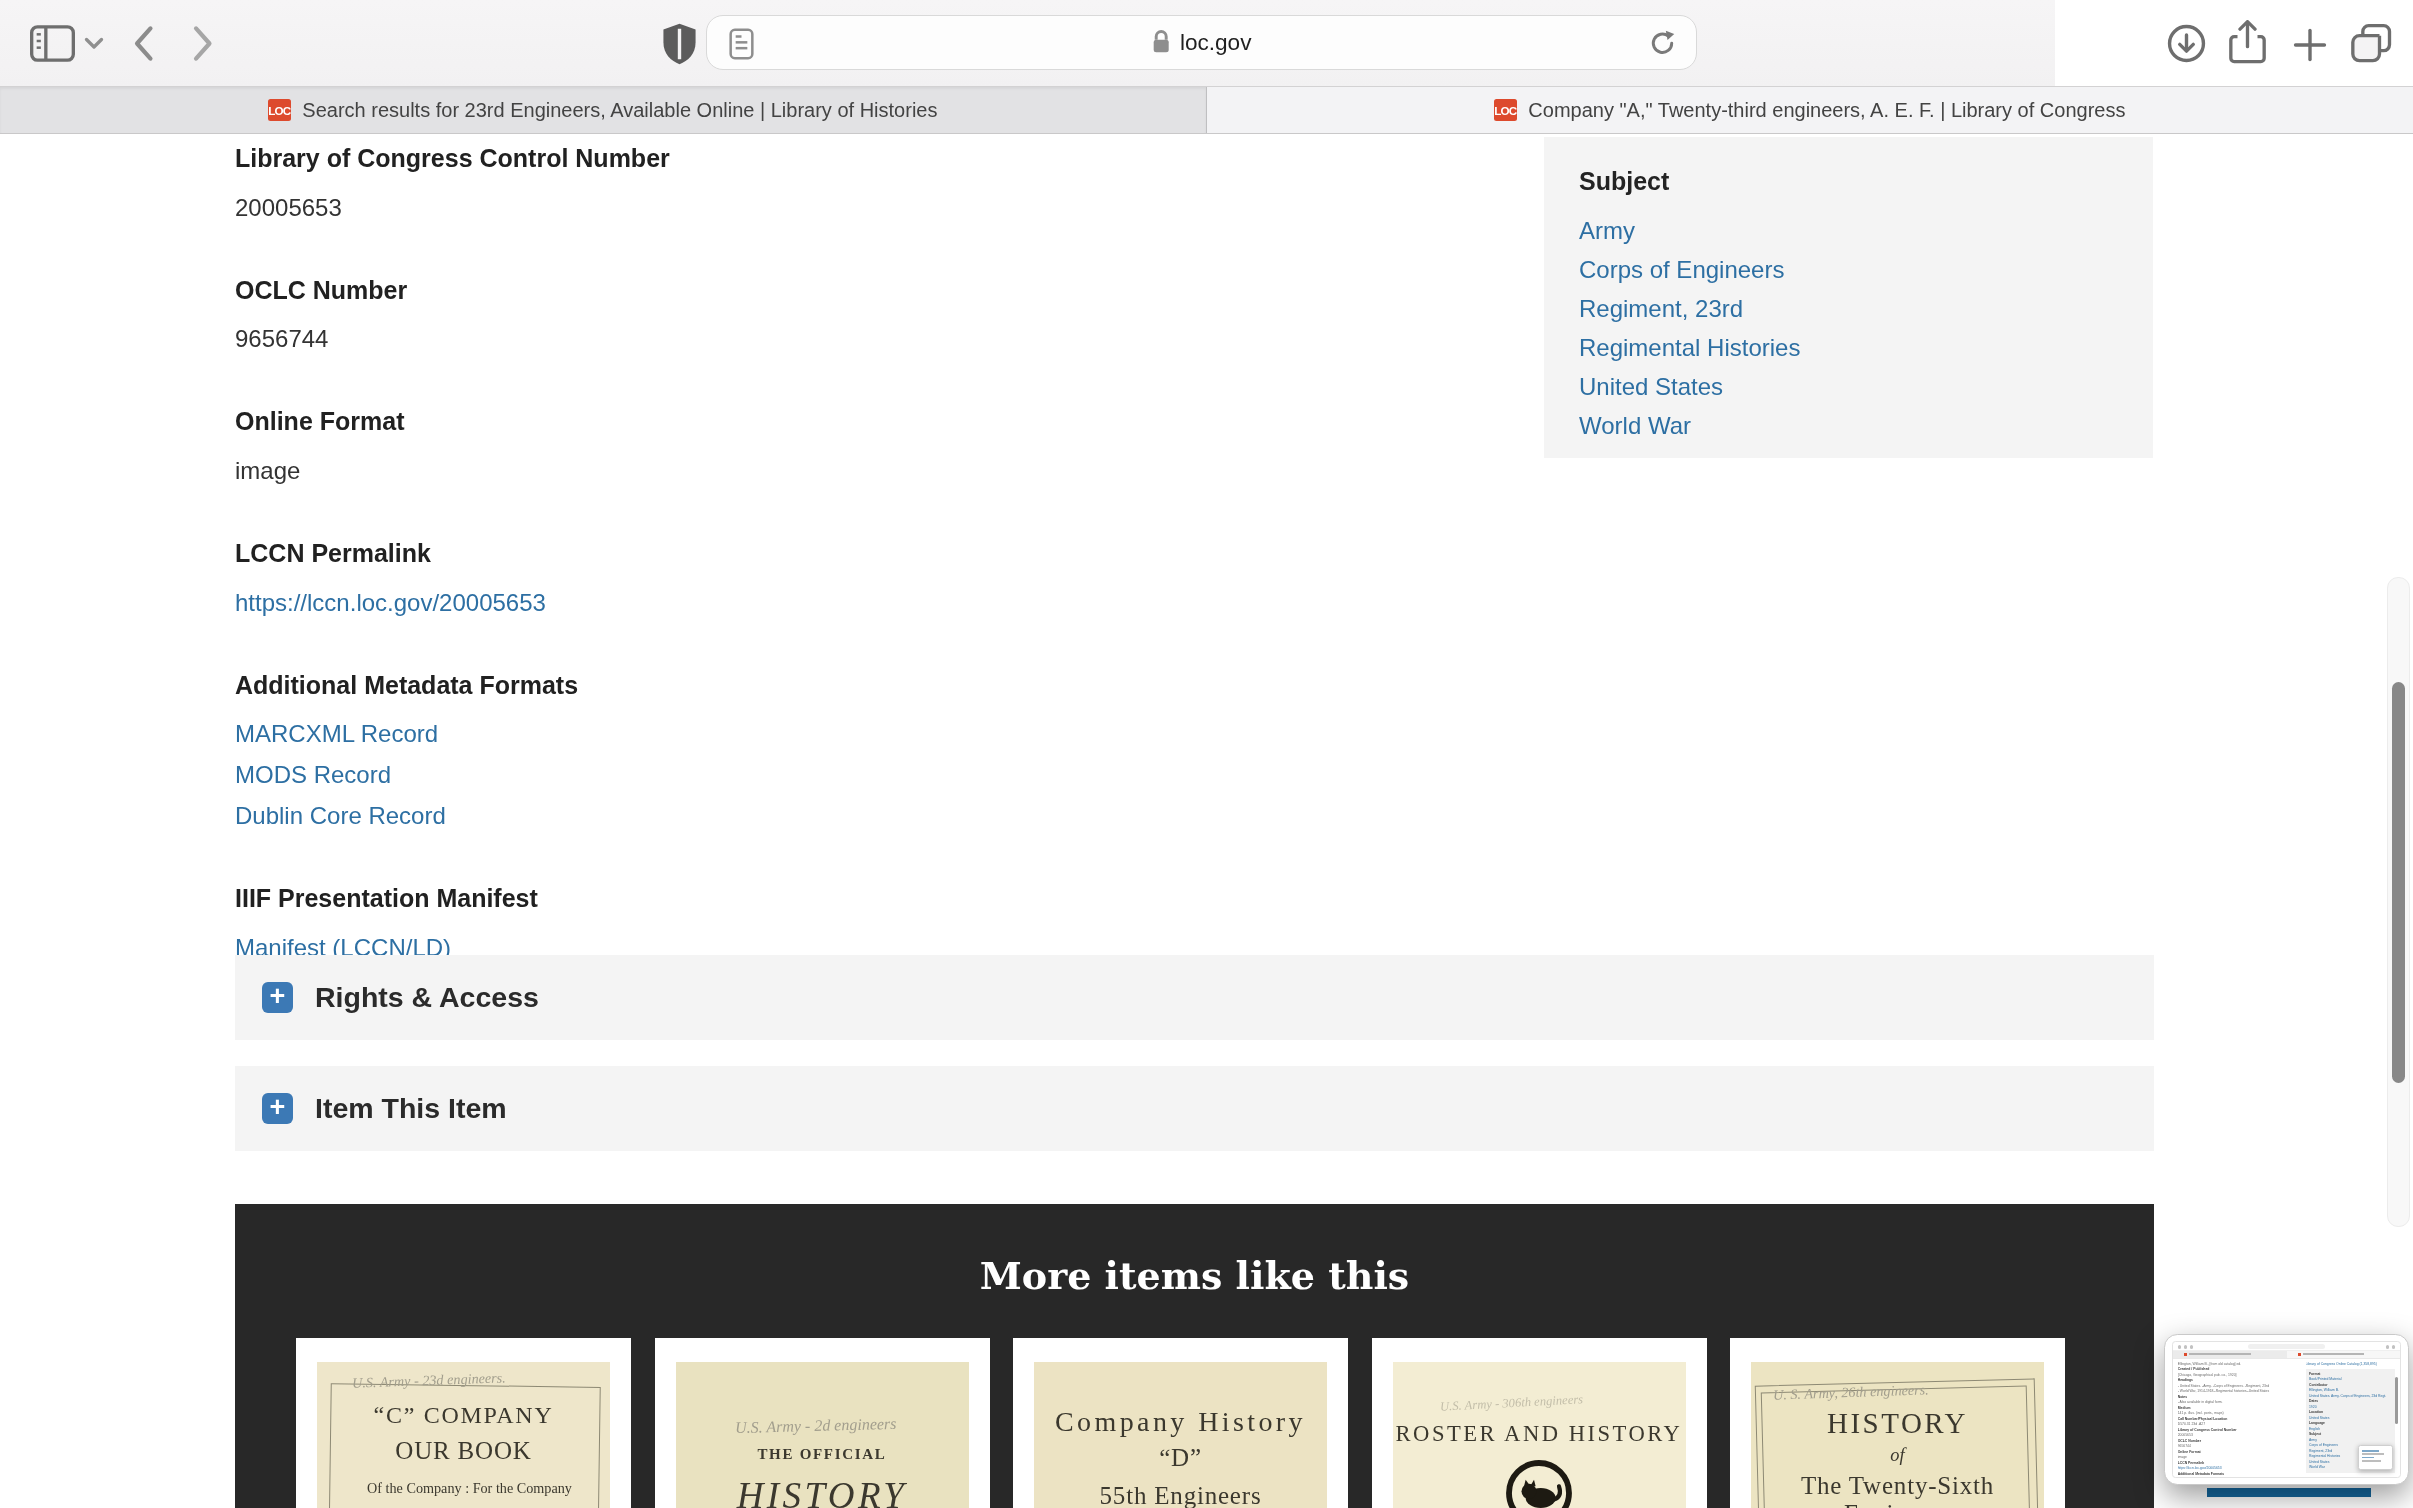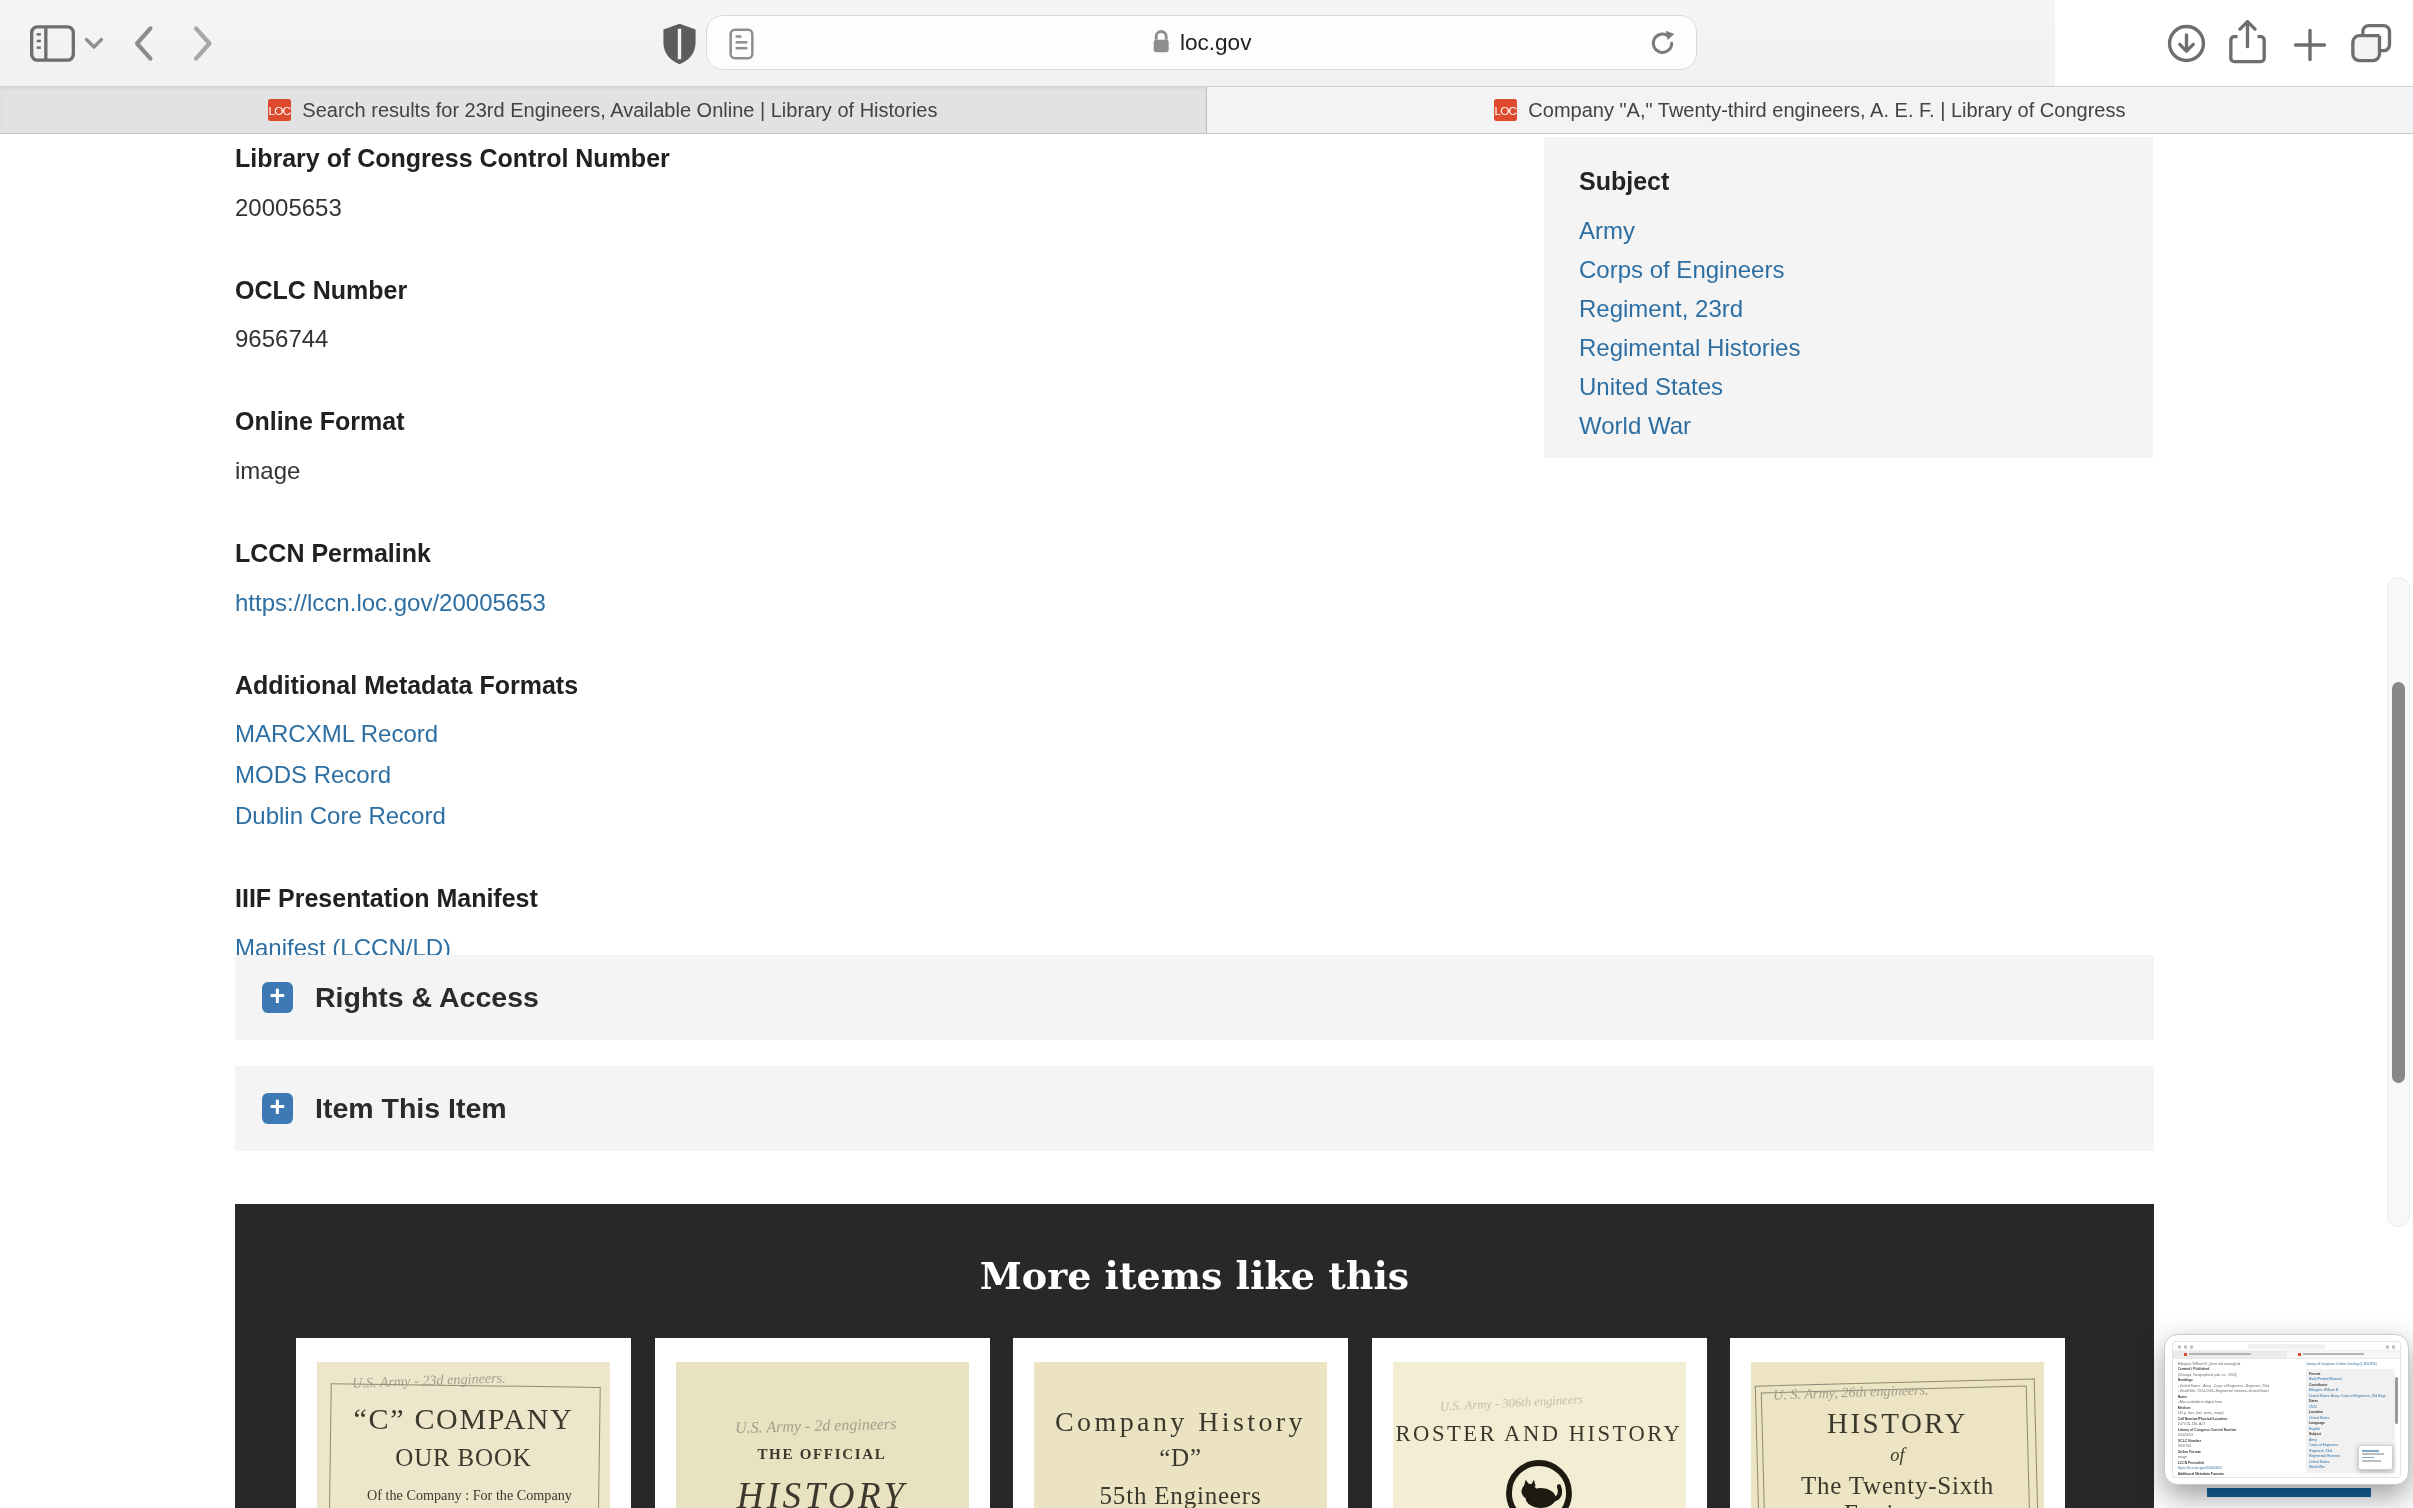--- a/index.html
+++ b/index.html
@@ -30,21 +30,21 @@
   }
   .tab {
     height:100%; display:flex; align-items:center; justify-content:center;
     gap:11.7px; overflow:hidden;
   }
   .tab.inactive { width:1207px; background:#e2e2e4; box-shadow:inset 0 1.7px 2.5px rgba(0,0,0,.06); border-right:0.8px solid #bfbfc1; }
   .tab.active { width:1207px; background:#f3f3f5; }
   .tab-title { font-size:20px; color:#434343; white-space:nowrap; }
   .favicon {
     width:22.6px; height:22.6px; background:#dd4a2d; border-radius:2.5px;
-    color:#fff; font-size:11.7px; font-weight:normal; letter-spacing:-0.8px;
+    color:#fff; font-size:11.7px; font-weight:bold; letter-spacing:-0.8px;
     display:flex; align-items:center; justify-content:center; flex:none;
   }
   
   .meta { position:absolute; left:235px; top:141px; width:1274px; }
   .mrow { margin-bottom:45px; }
   .mrow h3 { margin:0 0 11.7px 0; font-size:25px; line-height:34px; color:#212121; font-weight:bold; }
   .mval { font-size:24px; line-height:41px; color:#333; }
   a.plink { color:#2d6fa3; text-decoration:none; font-size:24px; line-height:41px; display:block; cursor:pointer; }
   .subject {
     position:absolute; left:1544px; top:137px; width:609px; height:321px;
@@ -75,21 +75,21 @@
   .cards { position:absolute; left:61px; top:134px; display:flex; gap:23.5px; }
   .card { width:335px; height:193px; background:#fff; padding:23.5px 21px 0 21px; flex:none; cursor:pointer; }
   .cover {
     position:relative; width:100%; height:100%; overflow:hidden; text-align:center;
     font-family:"Liberation Serif", serif; color:#3b382e;
   }
   .hand { position:absolute; font-style:italic; color:#a29e8d; font-size:14.2px; white-space:nowrap; }
   .cov-border { position:absolute; border:0.8px solid #8d8974; }
   .c1 { background:#eee6ca; } .c2 { background:#e9e2c0; } .c3 { background:#ece3c3; }
   .c4 { background:#f3edd3; } .c5 { background:#ece4c2; }
-  .t-lg  { font-size:30px; letter-spacing:1.7px; }
+  .t-lg  { font-size:24px; letter-spacing:1.7px; }
   .t-md  { font-size:25px; letter-spacing:0.8px; }
   .t-sm  { font-size:14.2px;padding-left:12px; }
   .t-caps{ font-size:15px; font-weight:bold; letter-spacing:1.7px; }
   .t-ital{ font-style:italic; }
   .catring { display:block; margin:11.7px auto 0; }
   
   .scrolltrack {
     position:absolute; left:2387px; top:577px; width:22.6px; height:650px;
     background:#f8f8f8; border:0.8px solid #ececec; border-radius:11px;
   }

